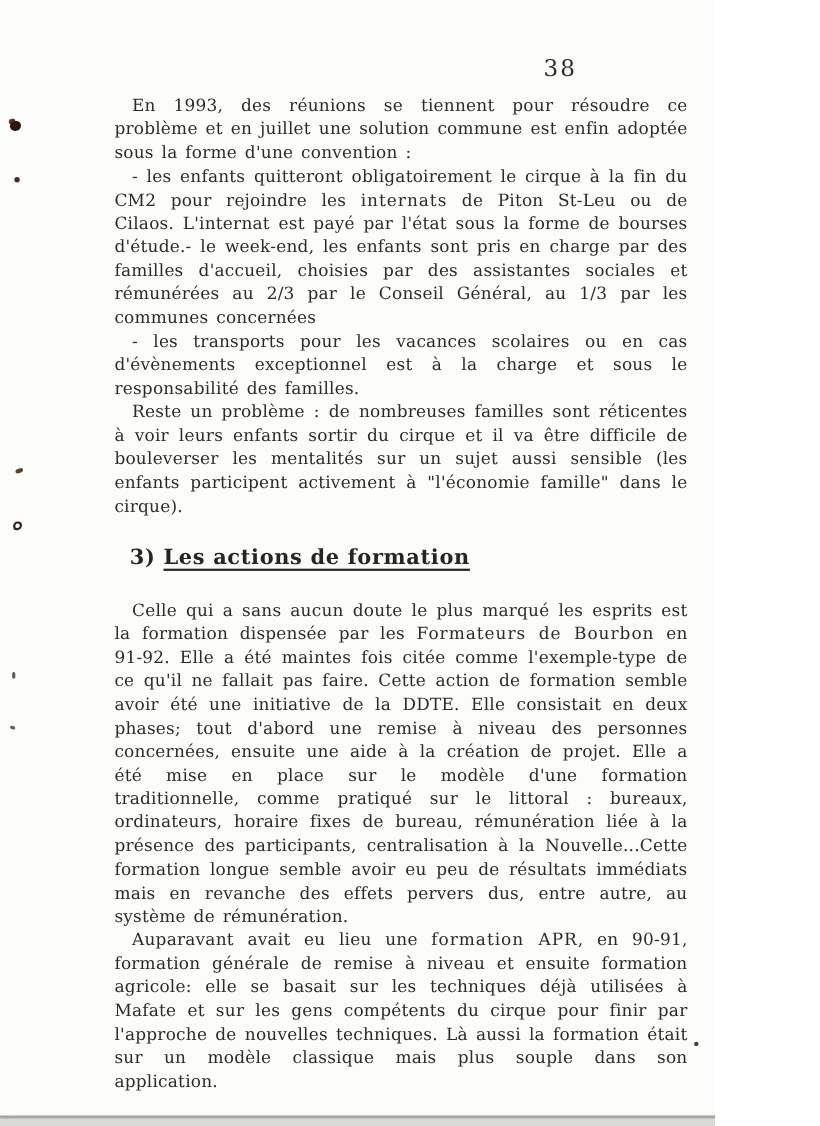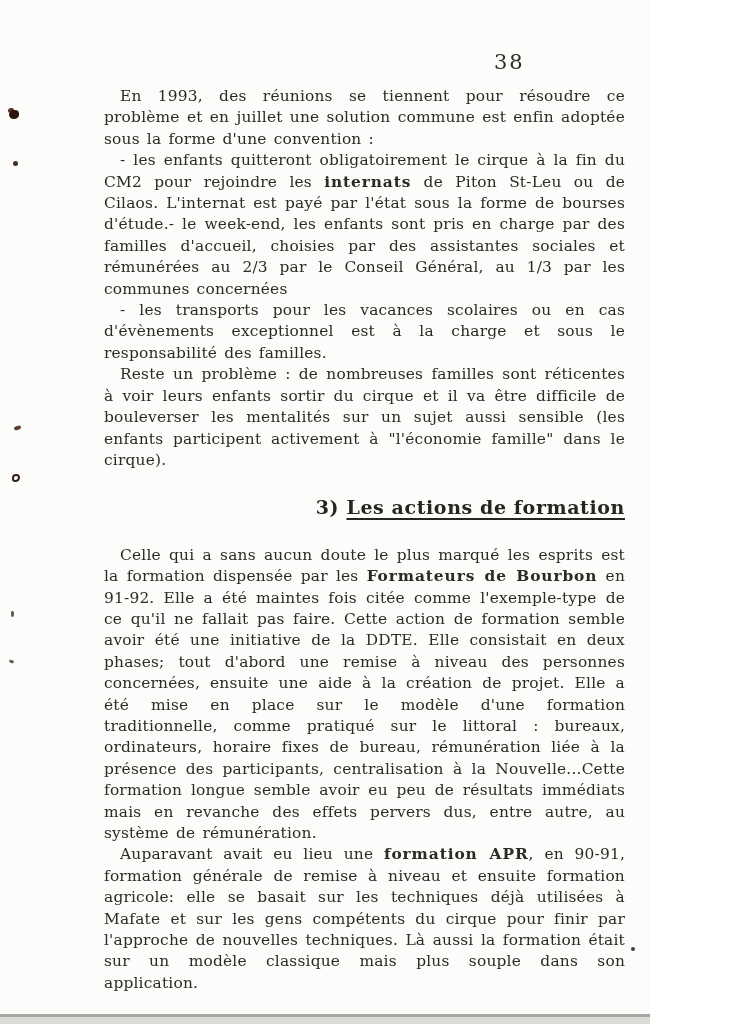--- a/index.html
+++ b/index.html
@@ -34,31 +34,31 @@
     text-align: justify;
     color: #2b2a27;
   }
   .para {
     margin: 0;
     text-indent: 16px;
     word-spacing: 2px;
     letter-spacing: 0.2px;
   }
   .para b {
-    font-weight: bold;
+    font-weight: normal;
     letter-spacing: 0.9px;
   }
   .heading {
     margin: 26px 0 26px 14px;
     font-size: 19px;
     font-weight: bold;
     letter-spacing: 0.6px;
     color: #262522;
     text-indent: 0;
-    text-align: right;
+    text-align: left;
   }
   .heading .u {
     text-decoration: underline;
     text-decoration-thickness: 2px;
     text-underline-offset: 4px;
   }
   
   .spot { position: absolute; }
   .spot-1 { left: 9px;  top: 110px; width: 10px; height: 9px;
             background: #2e130b; border-radius: 55% 42% 50% 48%;

